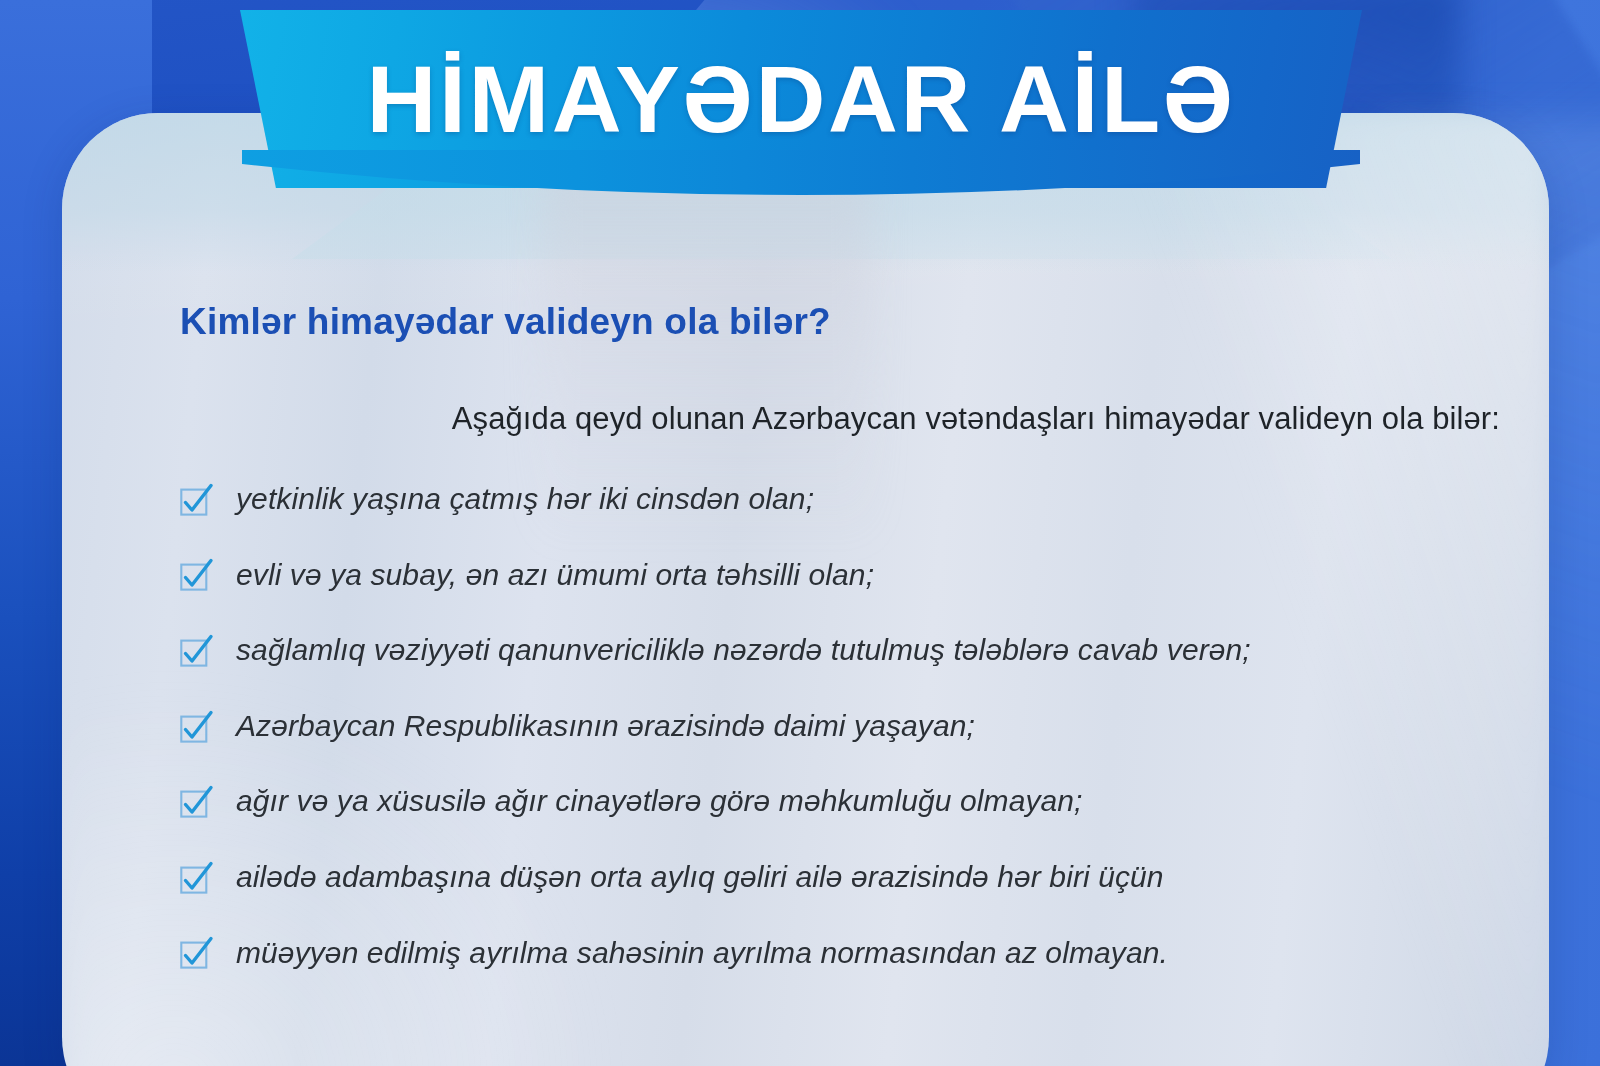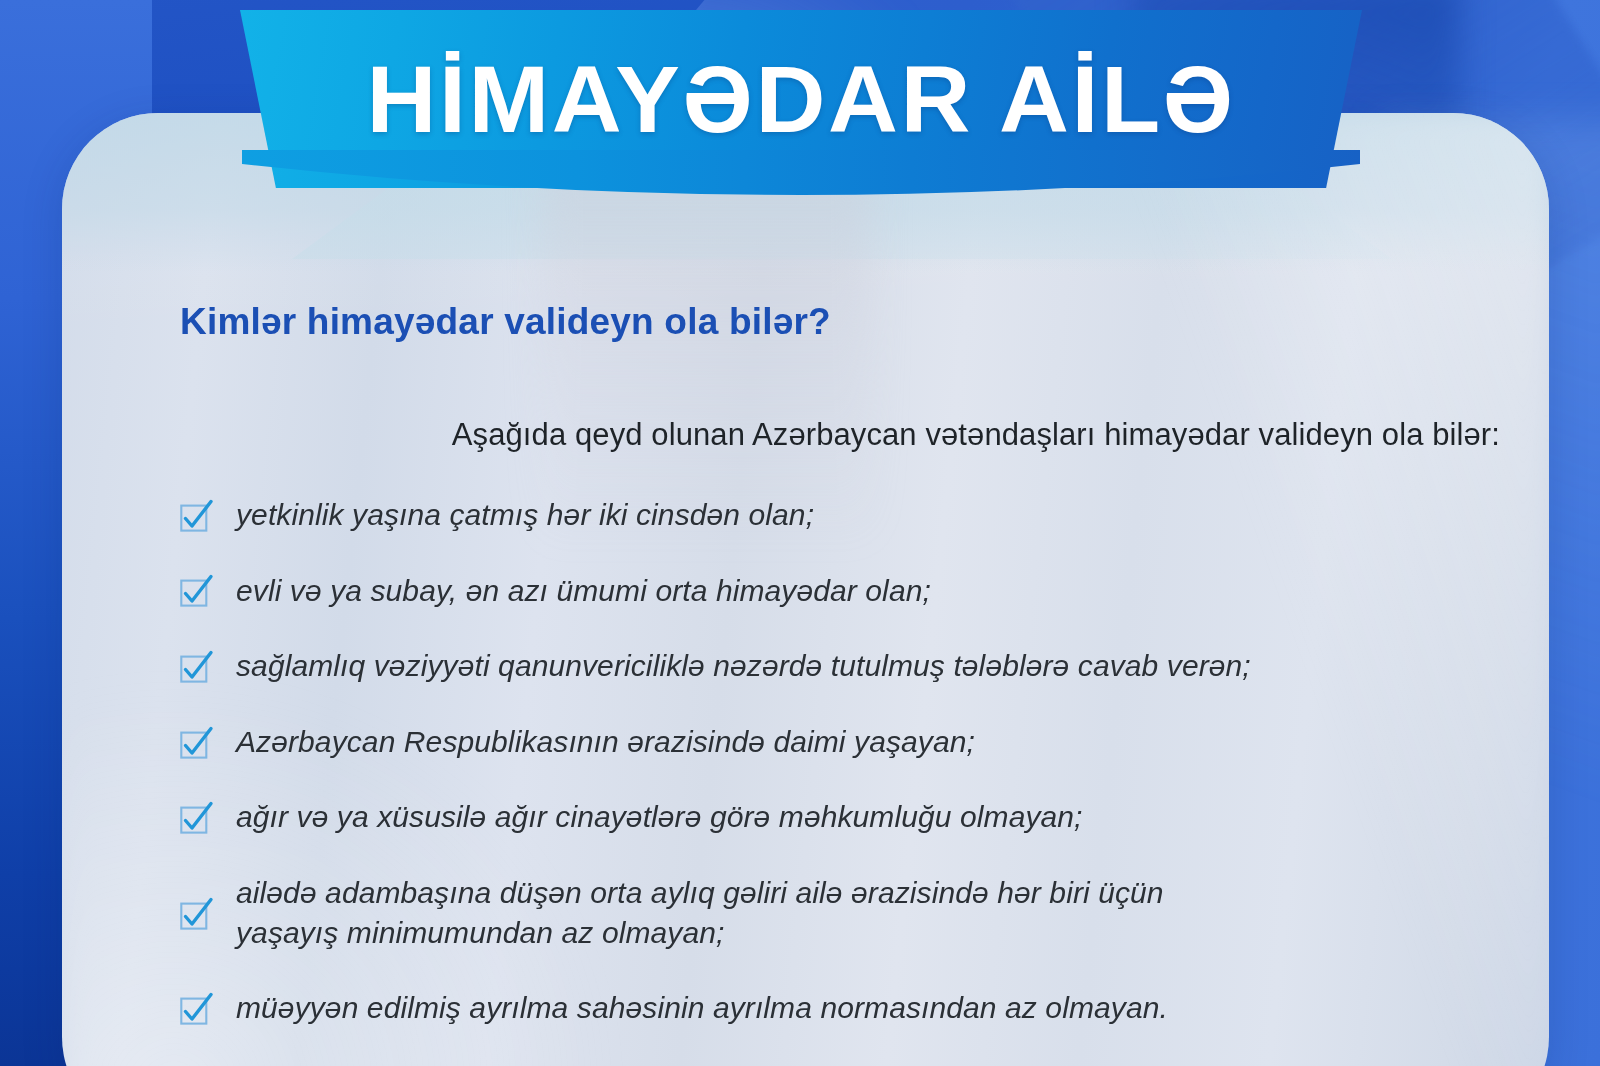--- a/index.html
+++ b/index.html
@@ -194,21 +194,21 @@
     position: absolute;
     left: 118px;
     top: 188px;
     width: 1320px;
   }
   .heading {
     color: #1b4fb4;
     font-size: 37px;
     font-weight: 700;
     letter-spacing: .2px;
-    margin: 0 0 74px 0;
+    margin: 0 0 58px 0;
   }
   .intro {
     color: #1e2328;
     font-size: 31px;
     font-weight: 400;
     letter-spacing: .1px;
     margin: 0 0 42px 0;
     text-align: right;
   }
   .list {
@@ -284,21 +284,21 @@
         </li>
 
         <li class="list-item">
           <span class="checkbox">
             <svg width="30" height="30" viewBox="0 0 30 30" aria-hidden="true">
               <rect x="1.3" y="2.6" width="25" height="25" fill="none" stroke="#7fb6e2" stroke-width="2.1"></rect>
               <path d="M5.5 15.5 L12 23 L31 -1.5" fill="none" stroke="#2196d8" stroke-width="3.4" stroke-linecap="round" stroke-linejoin="round"></path>
             </svg>
           </span>
           <span class="item-text">
-            <span>evli və ya subay, ən azı ümumi orta himayədar olan;</span>
+            <span>evli və ya subay, ən azı ümumi orta təhsilli olan;</span>
           </span>
         </li>
 
         <li class="list-item">
           <span class="checkbox">
             <svg width="30" height="30" viewBox="0 0 30 30" aria-hidden="true">
               <rect x="1.3" y="2.6" width="25" height="25" fill="none" stroke="#7fb6e2" stroke-width="2.1"></rect>
               <path d="M5.5 15.5 L12 23 L31 -1.5" fill="none" stroke="#2196d8" stroke-width="3.4" stroke-linecap="round" stroke-linejoin="round"></path>
             </svg>
           </span>
@@ -333,21 +333,20 @@
 
         <li class="list-item">
           <span class="checkbox">
             <svg width="30" height="30" viewBox="0 0 30 30" aria-hidden="true">
               <rect x="1.3" y="2.6" width="25" height="25" fill="none" stroke="#7fb6e2" stroke-width="2.1"></rect>
               <path d="M5.5 15.5 L12 23 L31 -1.5" fill="none" stroke="#2196d8" stroke-width="3.4" stroke-linecap="round" stroke-linejoin="round"></path>
             </svg>
           </span>
           <span class="item-text">
             <span>ailədə adambaşına düşən orta aylıq gəliri ailə ərazisində hər biri üçün</span>
-            <span class="line2">yaşayış minimumundan az olmayan;</span>
           </span>
         </li>
 
         <li class="list-item">
           <span class="checkbox">
             <svg width="30" height="30" viewBox="0 0 30 30" aria-hidden="true">
               <rect x="1.3" y="2.6" width="25" height="25" fill="none" stroke="#7fb6e2" stroke-width="2.1"></rect>
               <path d="M5.5 15.5 L12 23 L31 -1.5" fill="none" stroke="#2196d8" stroke-width="3.4" stroke-linecap="round" stroke-linejoin="round"></path>
             </svg>
           </span>

